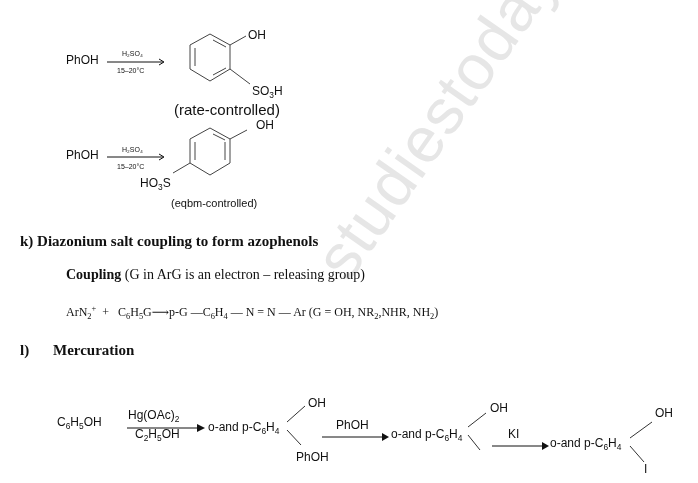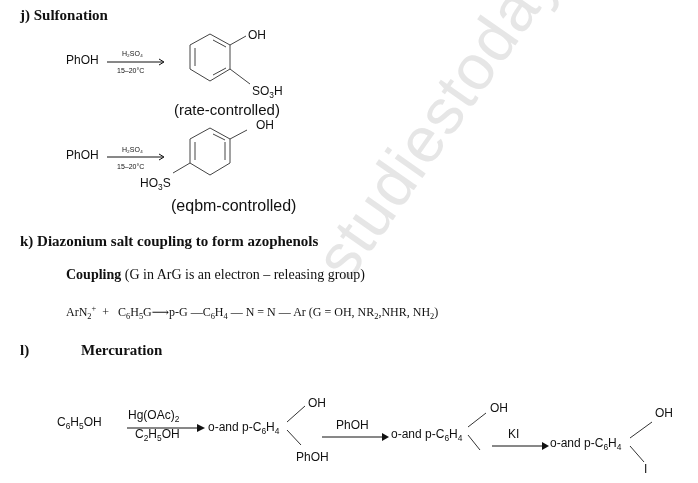--- a/index.html
+++ b/index.html
@@ -21,21 +21,20 @@
   sub, sup { font-size:70%; }
   svg { position:absolute; overflow:visible; }
 </style>
 </head>
 <body>
 
 <div class="watermark">studiestoday.com</div>
 
 <div class="layer">
 
-  <div class="abs serif heading" style="left:20px; top:7px;">j)  Sulfonation</div>
 
   <div class="abs sans chem" style="left:66px; top:53px;">PhOH</div>
   <svg style="left:107px; top:58px;" width="60" height="10">
     <line x1="0" y1="4" x2="56" y2="4" stroke="#111" stroke-width="1"></line>
     <polyline points="52,1 57,4 52,7" fill="none" stroke="#111" stroke-width="1"></polyline>
   </svg>
   <div class="abs sans small" style="left:122px; top:50px;">H₂SO₄</div>
   <div class="abs sans small" style="left:117px; top:67px;">15–20°C</div>
   <svg style="left:186px; top:30px;" width="120" height="70">
     <polygon points="24,4 44,15 44,39 24,51 4,39 4,15" fill="none" stroke="#444" stroke-width="1"></polygon>
@@ -59,28 +58,28 @@
   <svg style="left:155px; top:120px;" width="120" height="80">
     <polygon points="55,8 75,19 75,43 55,55 35,43 35,19" fill="none" stroke="#444" stroke-width="1"></polygon>
     <line x1="40" y1="22" x2="40" y2="40" stroke="#444" stroke-width="1"></line>
     <line x1="70" y1="22" x2="70" y2="40" stroke="#444" stroke-width="1"></line>
     <line x1="58" y1="14" x2="70" y2="20" stroke="#444" stroke-width="1"></line>
     <line x1="75" y1="19" x2="92" y2="10" stroke="#444" stroke-width="1"></line>
     <line x1="35" y1="43" x2="18" y2="53" stroke="#444" stroke-width="1"></line>
   </svg>
   <div class="abs sans chem" style="left:256px; top:118px;">OH</div>
   <div class="abs sans chem" style="left:140px; top:176px;"><span>HO</span><sub>3</sub><span>S</span></div>
-  <div class="abs sans" style="left:171px; top:197px; font-size:16px;">(eqbm-controlled)</div>
+  <div class="abs sans" style="left:171px; top:197px; font-size:11px;">(eqbm-controlled)</div>
 
   <div class="abs serif" style="left:66px; top:267px; font-size:14px;"><b>Coupling</b><span> (G in ArG is an electron – releasing  group)</span></div>
   <div class="abs serif heading" style="left:20px; top:233px;">k)  Diazonium salt coupling to form azophenols</div>
   <div class="abs serif" style="left:66px; top:304px; font-size:12px;"><span>ArN</span><sub>2</sub><sup>+</sup><span style="white-space:pre">  +   </span><span>C</span><sub>6</sub><span>H</span><sub>5</sub><span>G</span><span>⟶</span><span>p-G —C</span><sub>6</sub><span>H</span><sub>4</sub><span> — N = N — Ar (G = OH, NR</span><sub>2</sub><span>,NHR, NH</span><sub>2</sub><span>)</span></div>
 
   <div class="abs serif heading" style="left:20px; top:342px;">l)</div>
-  <div class="abs serif heading" style="left:53px; top:342px;margin-left:28px;">Mercuration</div>
+  <div class="abs serif heading" style="left:53px; top:342px;">Mercuration</div>
 
   <div class="abs sans chem" style="left:57px; top:415px;"><span>C</span><sub>6</sub><span>H</span><sub>5</sub><span>OH</span></div>
   <div class="abs sans chem" style="left:128px; top:408px;"><span>Hg(OAc)</span><sub>2</sub></div>
   <svg style="left:127px; top:424px;" width="80" height="10">
     <line x1="0" y1="4" x2="74" y2="4" stroke="#111" stroke-width="1"></line>
     <polygon points="70,0 78,4 70,8" fill="#111"></polygon>
   </svg>
   <div class="abs sans chem" style="left:135px; top:427px;"><span>C</span><sub>2</sub><span>H</span><sub>5</sub><span>OH</span></div>
   <div class="abs sans chem" style="left:208px; top:420px;"><span>o-and p-C</span><sub>6</sub><span>H</span><sub>4</sub></div>
   <svg style="left:285px; top:400px;" width="40" height="50">

